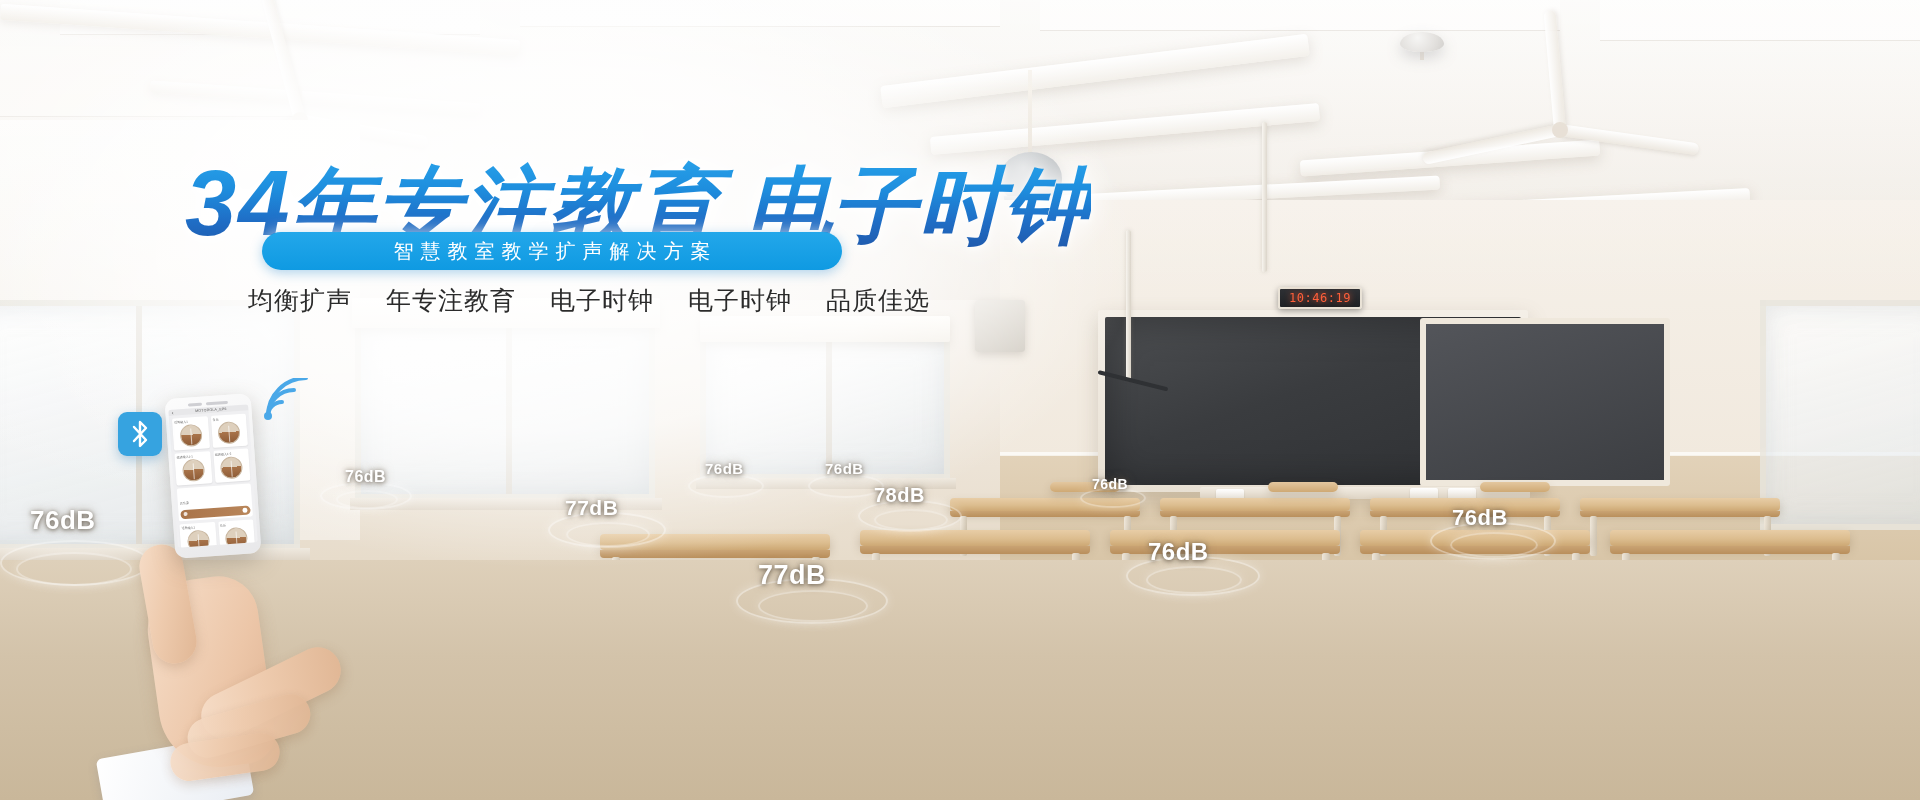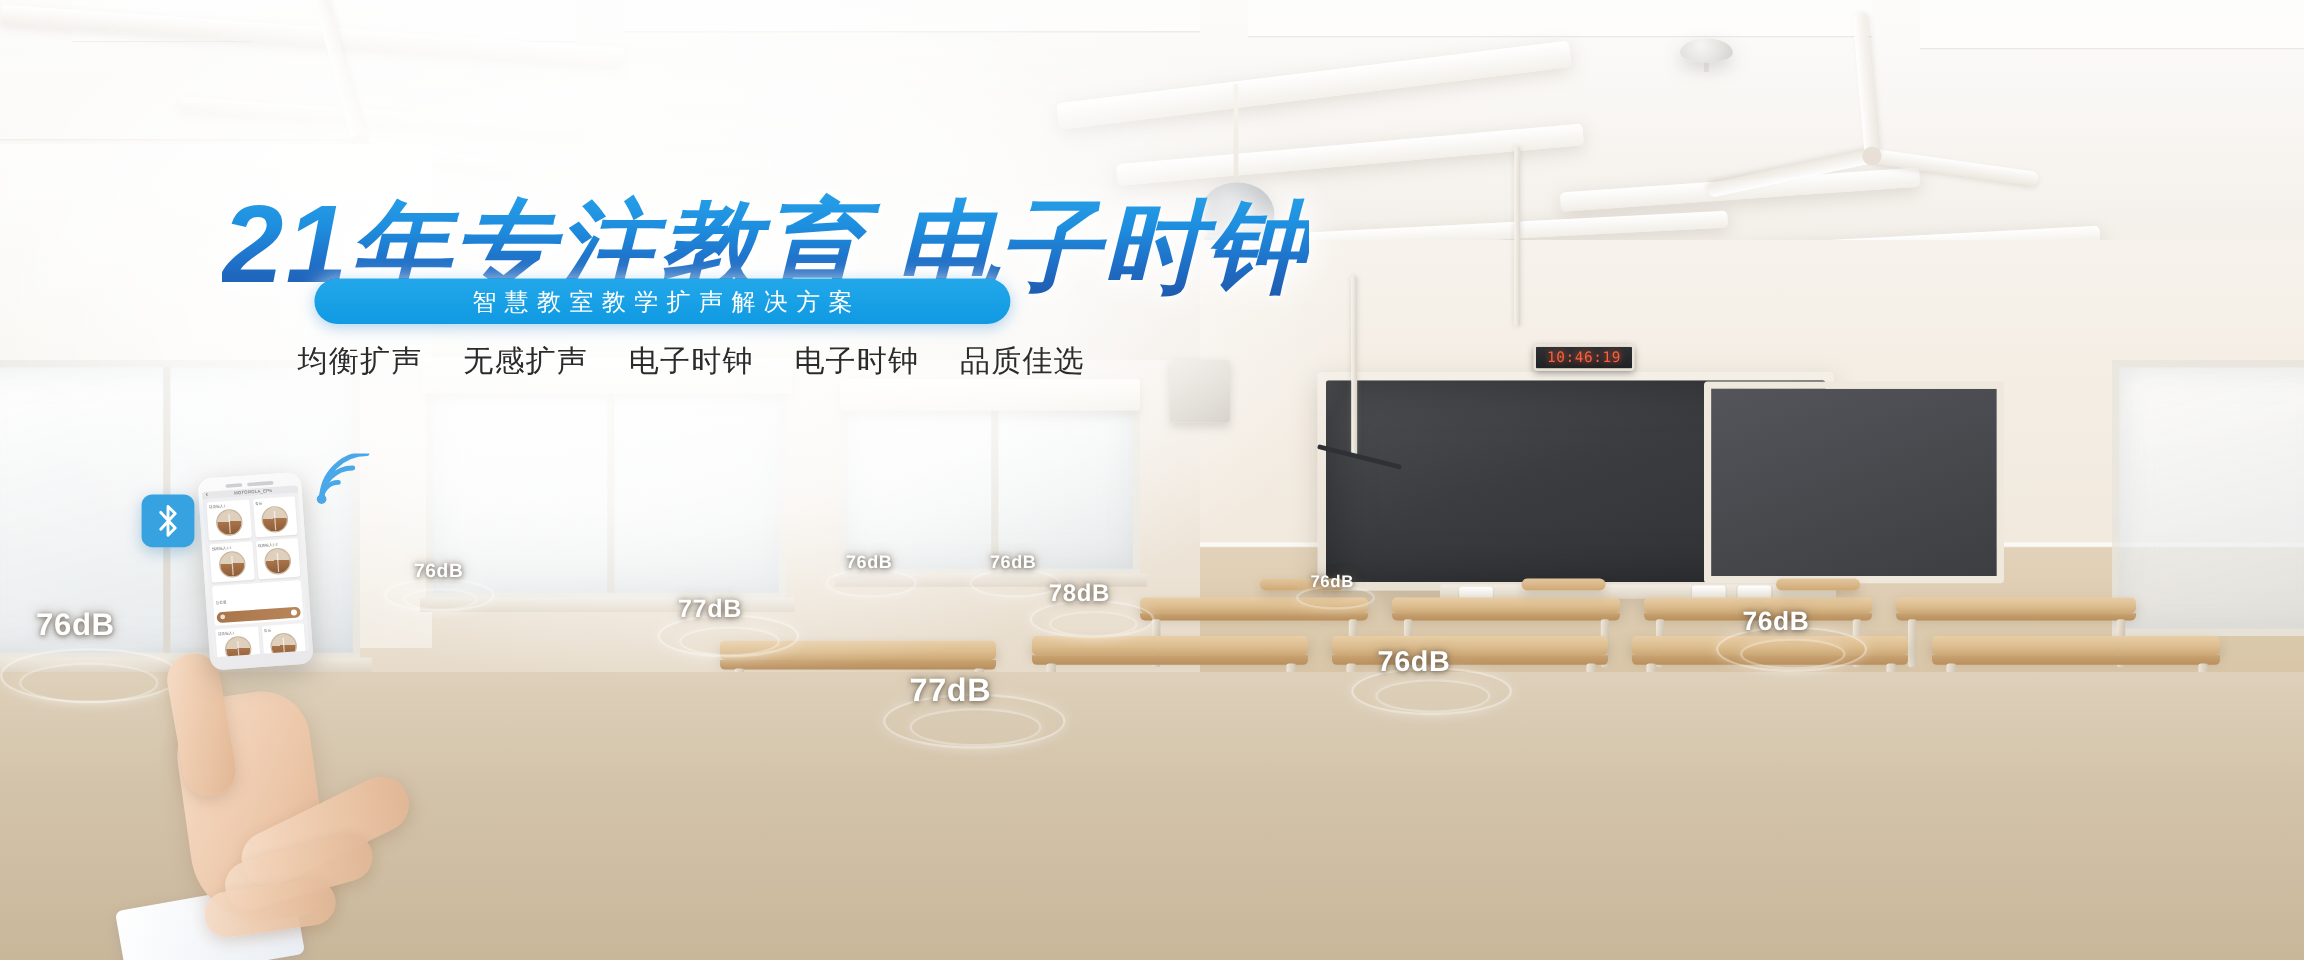--- a/index.html
+++ b/index.html
@@ -414,29 +414,29 @@
     <div class="db-label" style="left:874px; top:484px; font-size:20px;">78dB</div>
     <div class="db-label" style="left:1092px;top:476px; font-size:14px;">76dB</div>
     <div class="db-label" style="left:1148px;top:538px; font-size:24px;">76dB</div>
     <div class="db-label" style="left:1452px;top:505px; font-size:22px;">76dB</div>
   </div>
 
   <div class="clock">
     <span>10:46:19</span>
   </div>
 
-  <div class="headline"><span class="num">21</span><span>年专注教育 电子时钟</span></div>
+  <div class="headline"><span class="num">34</span><span>年专注教育 电子时钟</span></div>
 
   <div class="pill">
     <span>智慧教室教学扩声解决方案</span>
   </div>
 
   <div class="features">
     <div class="feat">均衡扩声</div>
-    <div class="feat">无感扩声</div>
+    <div class="feat">年专注教育</div>
     <div class="feat">电子时钟</div>
     <div class="feat">电子时钟</div>
     <div class="feat">品质佳选</div>
   </div>
 
   <div class="hand">
     <div class="cuff"></div>
 
     <div class="palm" style="left:54px;top:78px;width:112px;height:190px;transform:rotate(-8deg);"></div>
 

